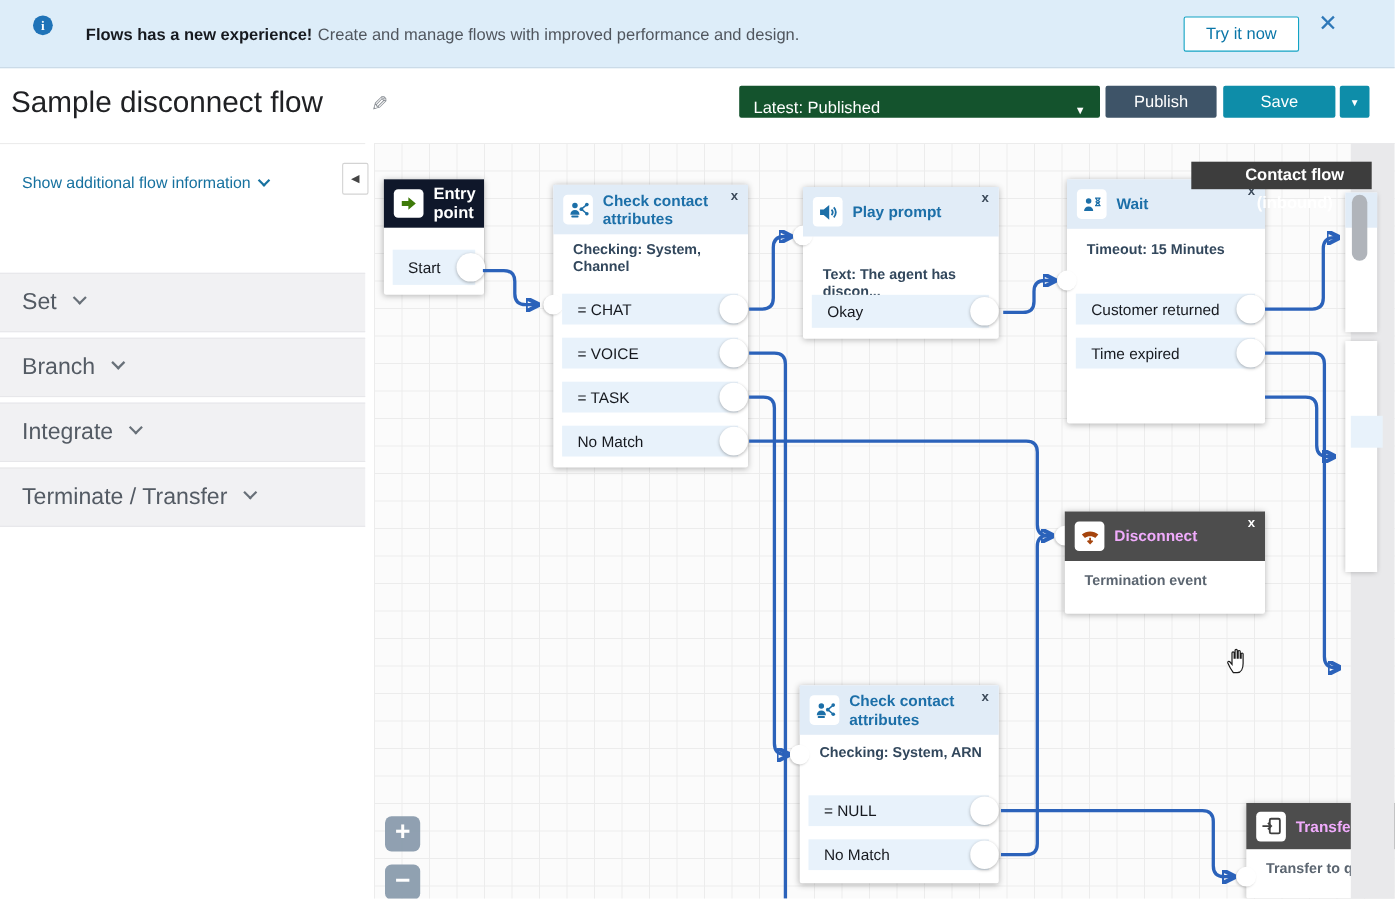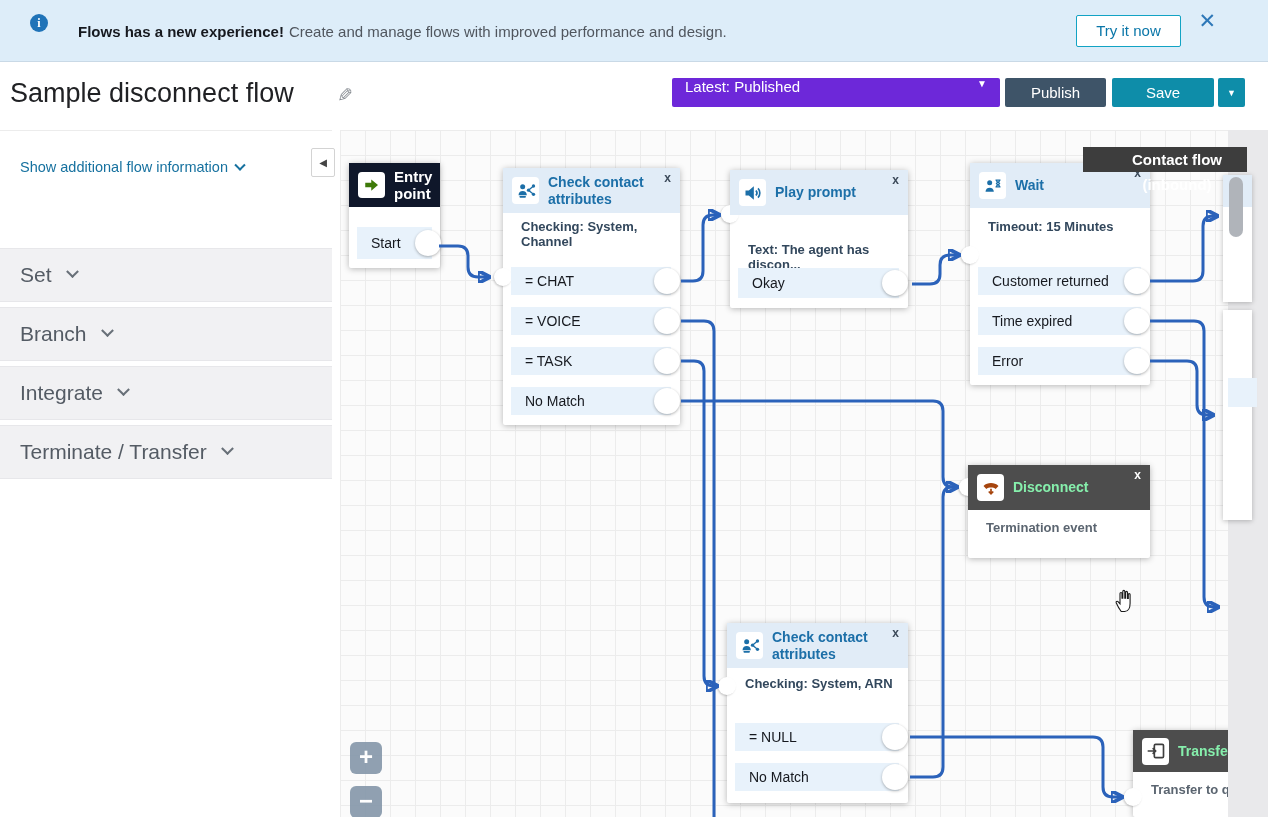--- a/index.html
+++ b/index.html
@@ -11,21 +11,21 @@
   .info-ic { position:absolute; left:30px; top:14px; width:18px; height:18px; border-radius:50%; background:#1f73b8; color:#fff; font-size:12px; font-weight:bold; text-align:center; line-height:18px; font-family:"Liberation Serif",serif; }
   .banner-text { position:absolute; left:78px; top:23px; font-size:15px; color:#50565e; }
   .banner-text b { color:#16191f; margin-right:5px;text-align:right; }
   .try-btn { position:absolute; right:87px; top:15px; width:105px; height:32px; background:#fff; border:1px solid #12a3c4; color:#0a76a8; font-size:15px; text-align:center; line-height:30px; border-radius:2px; cursor:pointer; }
   .banner-x { position:absolute; right:52px; top:9px; font-size:21px; color:#2e78b8; cursor:pointer; }
 
   
   .page-title { position:absolute; left:10px; top:78px; font-size:27px; color:#202124; }
   .pencil { position:absolute; left:337px; top:84px; font-size:19px; color:#8a8f95; transform:scaleX(-1); cursor:pointer; }
   .btn { position:absolute; top:78px; height:29px; color:#fff; font-size:15px; border:none; cursor:pointer; border-radius:2px; }
-  .version-dd { left:672px; width:328px; background:#6d28d9; display:flex; align-items:flex-start; justify-content:space-between; padding:0 13px; }
+  .version-dd { left:672px; width:328px; background:#14532d; display:flex; align-items:flex-end; justify-content:space-between; padding:0 13px; }
   .version-dd .caret { font-size:10px; }
   .publish-btn { left:1005px; width:101px; background:#3e5468; }
   .save-btn { left:1112px; width:102px; background:#0e8da9; }
   .save-caret { left:1218px; width:27px; background:#0e8da9; font-size:9px; }
 
   
   .sidebar { position:absolute; left:0; top:130px; width:332px; height:687px; background:#fff; border-top:1px solid #ececec; }
   .sb-toggle { position:absolute; left:20px; top:28px; font-size:14.5px; color:#16719f; cursor:pointer; }
   .chev { display:inline-block; width:8px; height:8px; border-right:2px solid currentColor; border-bottom:2px solid currentColor; transform:rotate(45deg) translate(-2px,-2px); margin-left:8px; }
   .sb-sec { position:absolute; left:0; width:332px; height:54px; background:#f1f1f3; border-top:1px solid #e7e7ea; border-bottom:1px solid #e7e7ea; color:#545b64; font-size:21px; line-height:52px; padding-left:20px; cursor:pointer; }
@@ -43,21 +43,21 @@
   .sliver .sl-head { position:absolute; left:0; top:0; width:100%; height:32px; background:#e1ecf7; }
   .sliver .sl-row { position:absolute; left:5px; width:100%; height:29px; background:#e8f2fb; }
 
   svg.wires { position:absolute; left:0; top:0; z-index:3; }
   svg.wires path { stroke:#2b62ba; stroke-width:3; fill:none; }
 
   .node { position:absolute; background:#fff; box-shadow:0 1px 6px rgba(0,0,0,.28); z-index:2; border-radius:2px; }
   .n-head { position:relative; width:100%; height:45px; background:#e1ecf7; display:flex; align-items:center; padding-left:9px; }
   .n-head.dark { background:#4d4d4d; }
   .n-title { font-size:14px; font-weight:bold; color:#1c6fa8; line-height:1.15; margin-left:9px; }
-  .n-head.dark .n-title { color:#86efac; }
+  .n-head.dark .n-title { color:#f0abfc; }
   .n-x { position:absolute; top:4px; right:9px; font-size:12px; font-weight:bold; color:#3c4a5a; cursor:pointer; line-height:1; }
   .n-head.dark .n-x { color:#fff; }
   .ic-box { width:27px; height:27px; background:#fff; border-radius:4px; flex:0 0 27px; display:flex; align-items:center; justify-content:center; }
   .n-sub { position:absolute; left:18px; font-size:13px; font-weight:bold; color:#32475c; }
   .out-row { position:absolute; left:8px; height:28px; background:#e8f2fb; font-size:14px; color:#16191f; line-height:28px; padding-left:14px; }
   .port { position:absolute; right:-9px; top:50%; margin-top:-13px; width:26px; height:26px; border-radius:50%; background:#fff; box-shadow:0 1px 3px rgba(0,0,0,.3); cursor:pointer; }
   .notch { position:absolute; left:-9px; width:18px; height:18px; border-radius:50%; background:#fff; box-shadow:-1px 1px 2px rgba(0,0,0,.18); }
 
   .entry-head { background:#0f172a; height:44px;justify-content:space-between; }
   .entry-head .n-title { color:#fff; font-size:15px; }
@@ -181,21 +181,20 @@
               <path d="M3 19c0-3.2 2.2-5 5-5s5 1.8 5 5z" fill="#1c6fa8"></path>
               <path d="M15 5h6M15 13h6M16 5c0 3 4 3 4 4s-4 1-4 4M20 5c0 3-4 3-4 4s4 1 4 4" stroke="#1c6fa8" stroke-width="1.4" fill="none"></path>
             </svg>
         </span>
         <span class="n-title">Wait</span>
         <span class="n-x">x</span>
       </div>
       <div class="n-sub" style="top:56px">Timeout: 15 Minutes</div>
       <div class="out-row" style="top:104px;width:163px"><span>Customer returned</span><span class="port"></span></div>
       <div class="out-row" style="top:144px;width:163px"><span>Time expired</span><span class="port"></span></div>
-      <div class="out-row" style="top:184px;width:163px"><span>Error</span><span class="port"></span></div>
     </div>
 
     <div class="node" style="left:628px;top:335px;width:182px;height:93px">
       <span class="notch" style="top:13px"></span>
       <div class="n-head dark">
         <span class="ic-box">
           <svg width="20" height="20" viewBox="0 0 24 24">
               <path d="M3 9.5c5-4.5 13-4.5 18 0l-3.4 3.7c-2.8-2.3-8.4-2.3-11.2 0z" fill="#a6450e"></path>
               <path d="M12 13v5.5M9.3 16.2L12 19l2.7-2.8" stroke="#a6450e" stroke-width="2" fill="none"></path>
             </svg>

